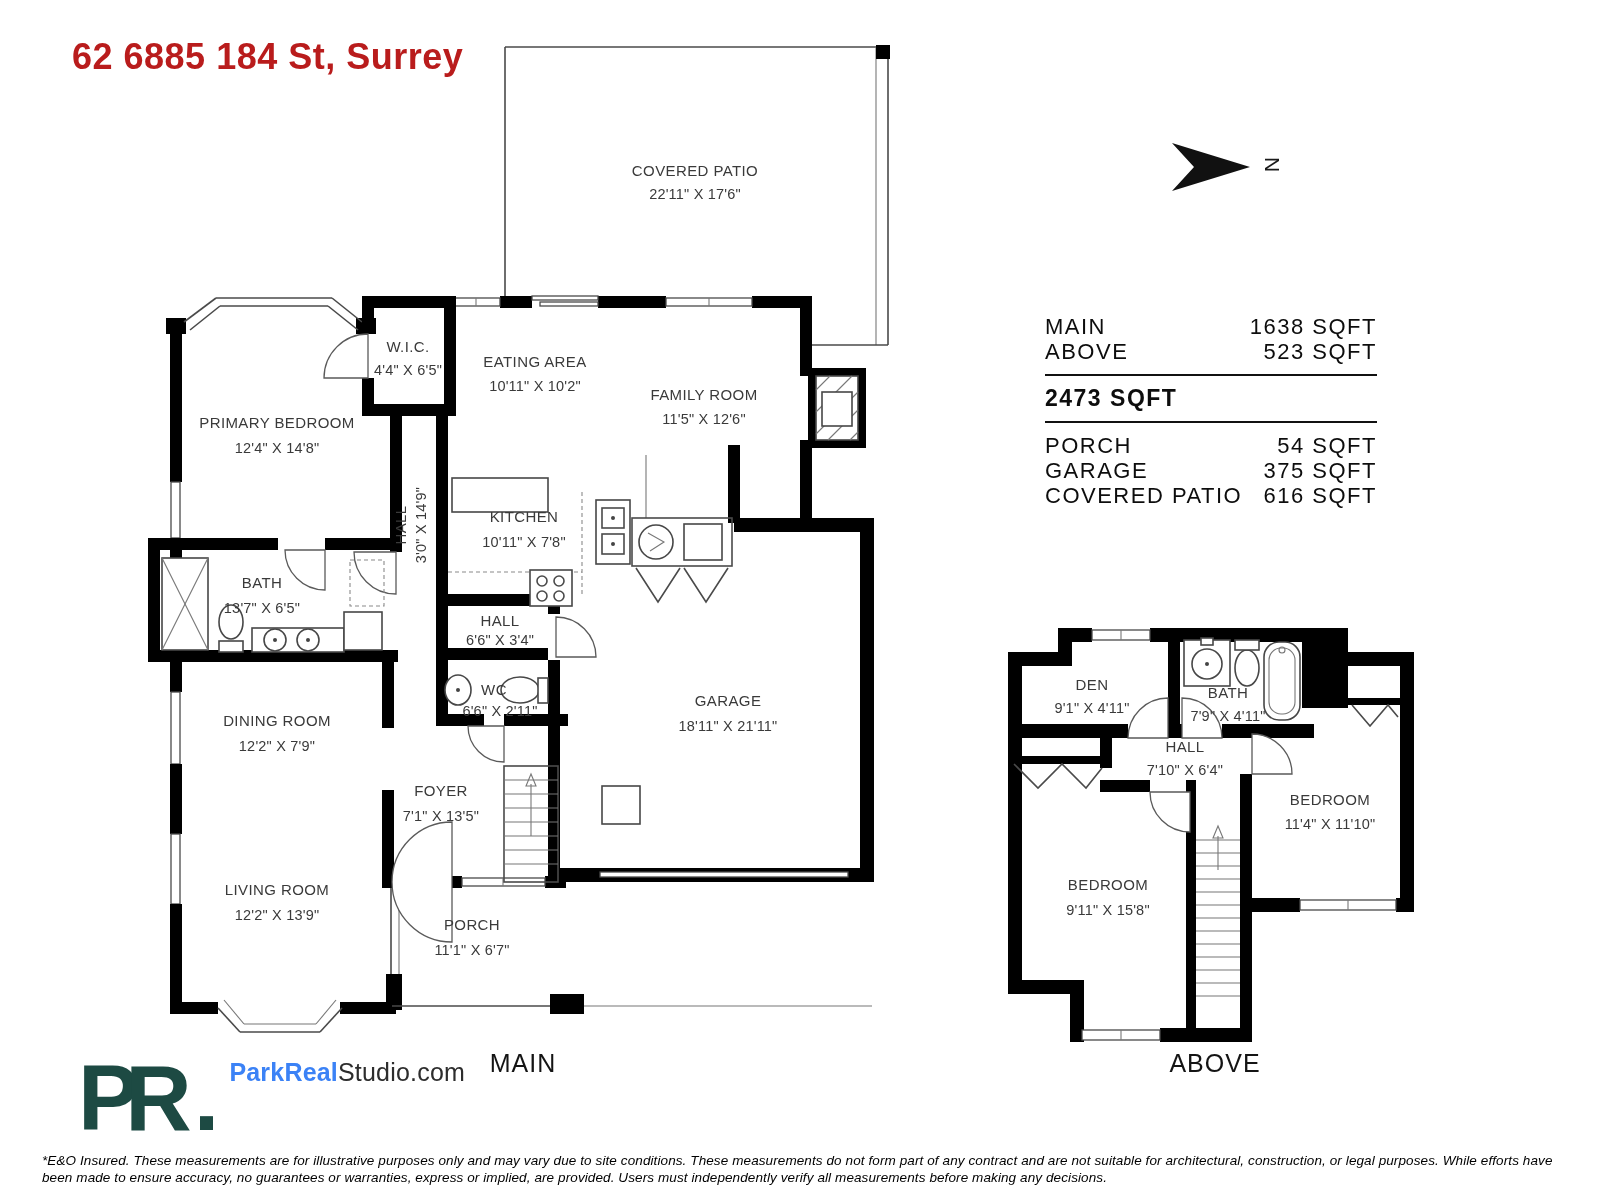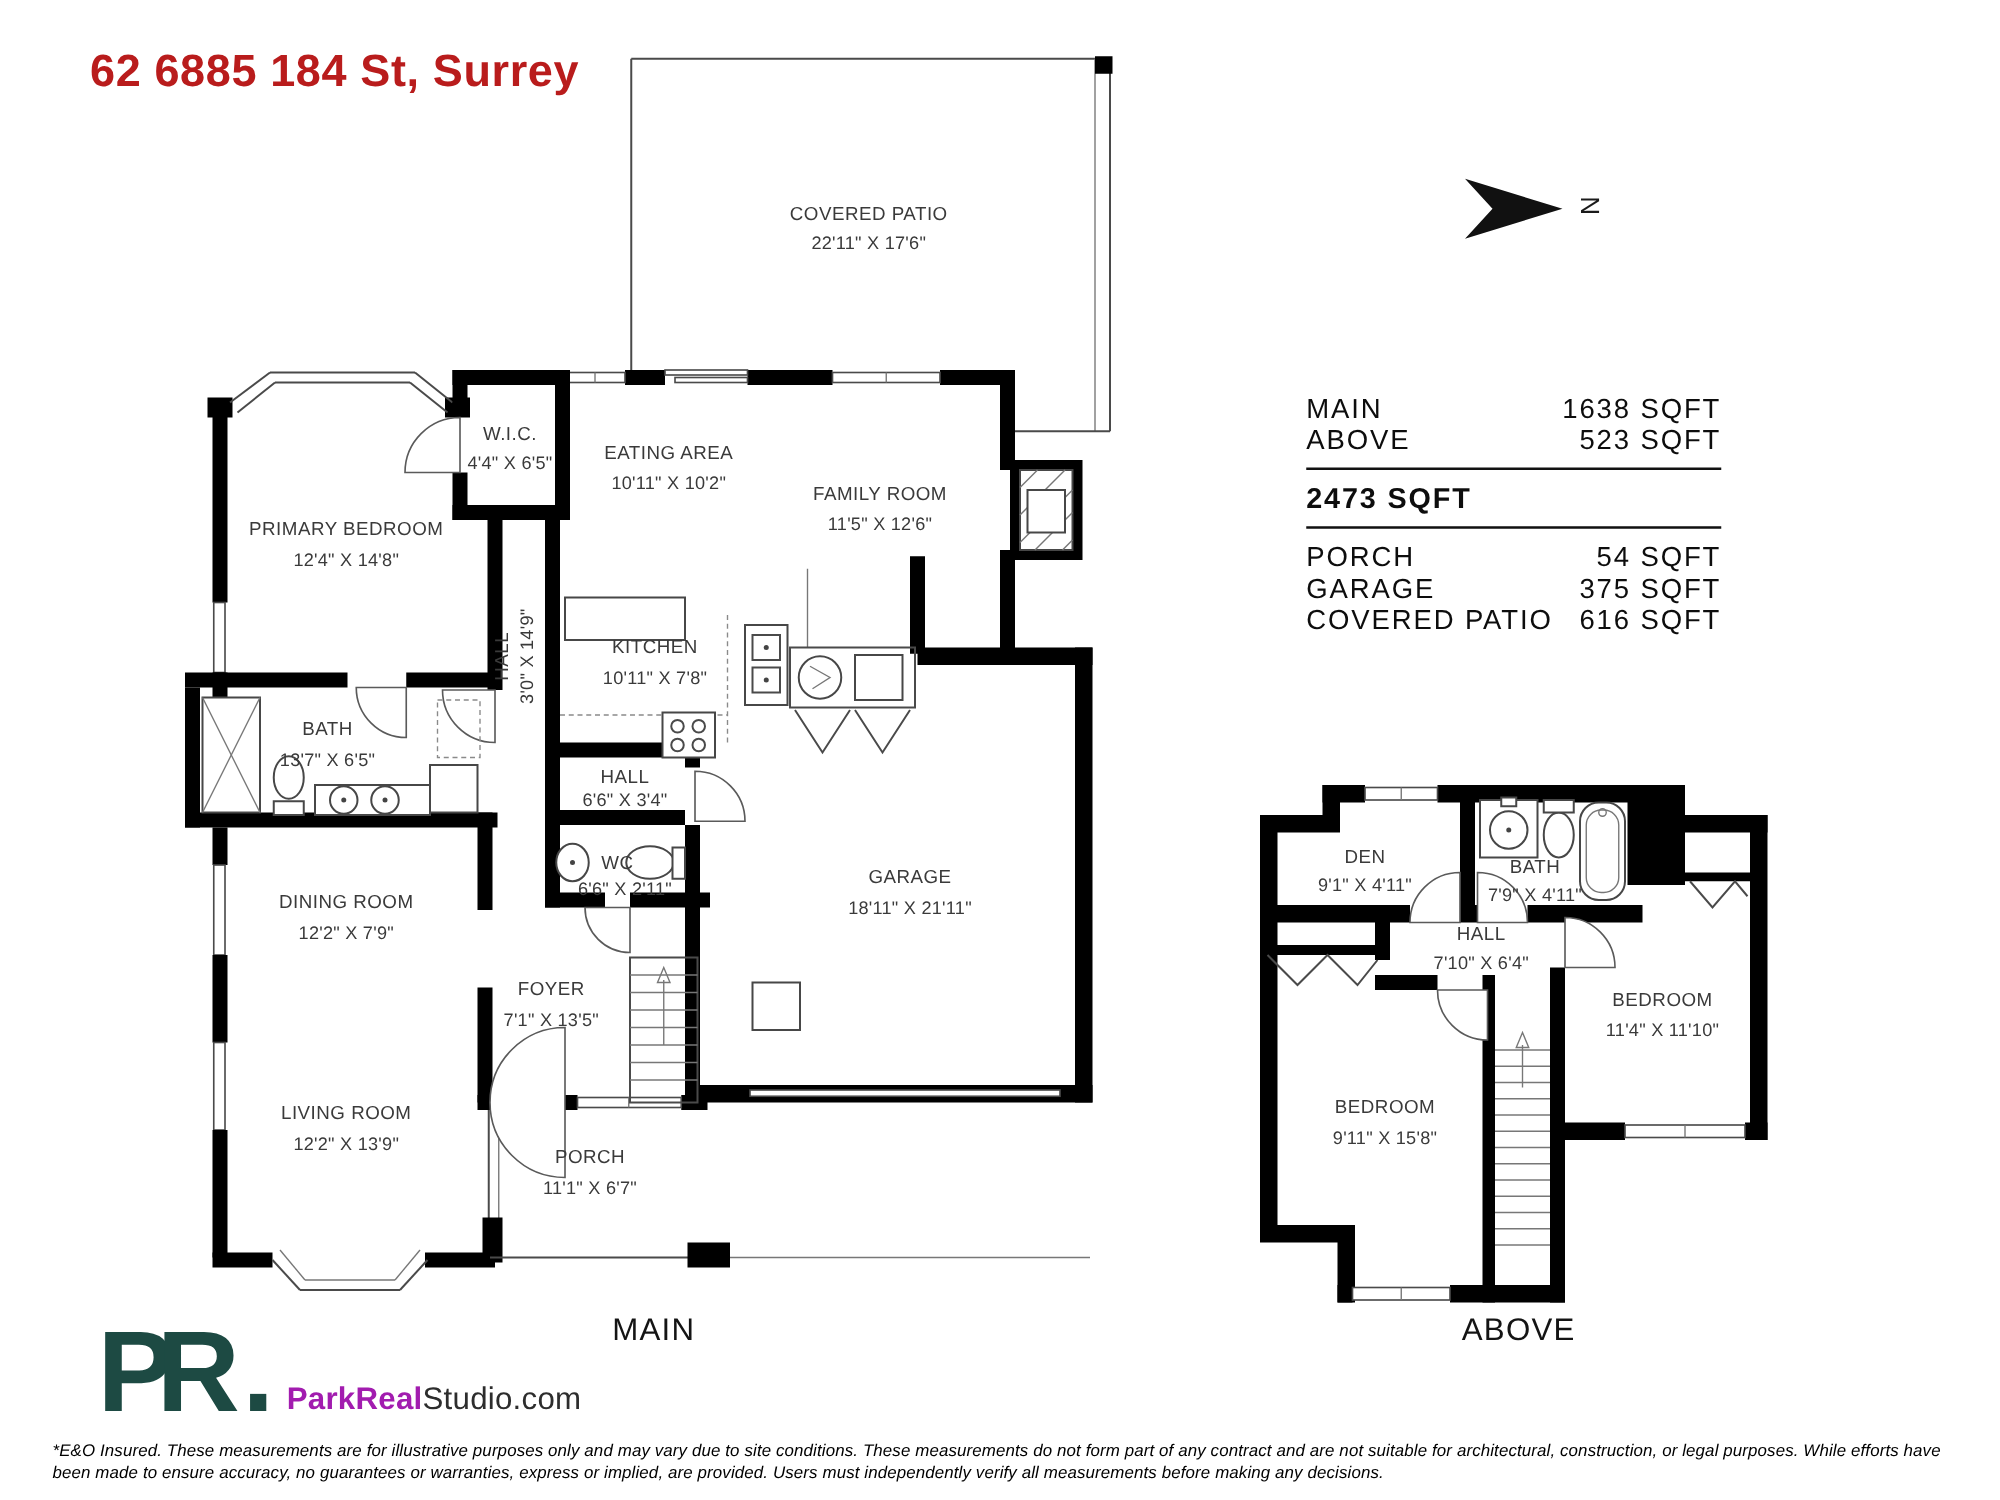--- a/index.html
+++ b/index.html
@@ -20,25 +20,25 @@
   .thin2{stroke:#777;stroke-width:1.1;fill:none;}
   .win{fill:#fff;stroke:#4a4a4a;stroke-width:1.3;}
   .fix{fill:#fff;stroke:#474747;stroke-width:1.6;}
   .door{fill:#fff;stroke:#5a5a5a;stroke-width:1.3;}
   .dash{stroke:#8a8a8a;stroke-width:1.1;fill:none;stroke-dasharray:4 3;}
   .rname{font-size:15px;fill:#3a3a3a;text-anchor:middle;letter-spacing:.4px;}
   .rdims{font-size:14.5px;fill:#3a3a3a;text-anchor:middle;letter-spacing:.2px;}
   .caption{font-size:25px;fill:#141414;text-anchor:middle;letter-spacing:1px;}
   .northN{font-size:21px;fill:#1a1a1a;}
   
-  .logo{position:absolute;left:78px;top:1058px;display:flex;align-items:flex-end;}
+  .logo{position:absolute;left:78px;top:1058px;display:flex;align-items:flex-start;}
   .monogram{font-size:92px;line-height:80px;font-weight:bold;color:#1d4a43;letter-spacing:-14px;}
   .monodot{font-size:92px;line-height:80px;font-weight:bold;color:#1d4a43;margin-left:16px;}
   .brand{font-size:25px;color:#2d2d2d;margin-left:10px;margin-bottom:4px;letter-spacing:.2px;}
-  .brand b{font-weight:bold;color:#a21caf;}
+  .brand b{font-weight:bold;color:#3b82f6;}
   .disclaimer{position:absolute;left:42px;top:1152px;width:1516px;font-size:13.5px;
     font-style:italic;color:#000000;line-height:17px;letter-spacing:.1px;}
 </style>
 </head>
 <body>
 
 <div id="stage">
 
   <div class="page-title">62 6885 184 St, Surrey</div>
 

